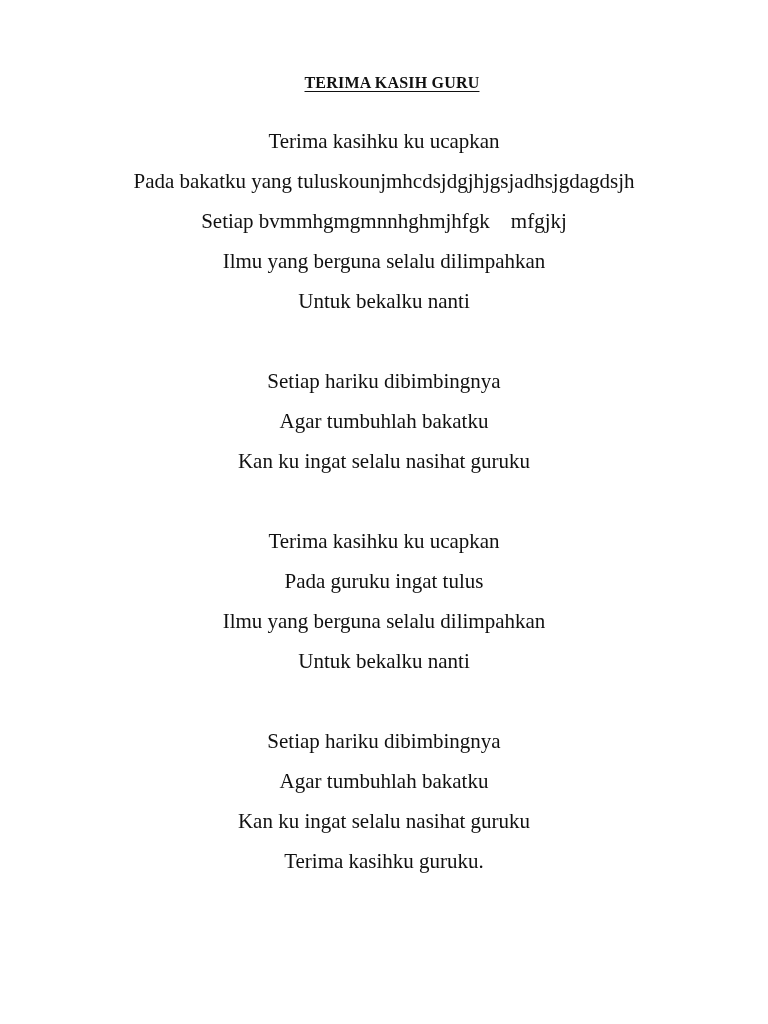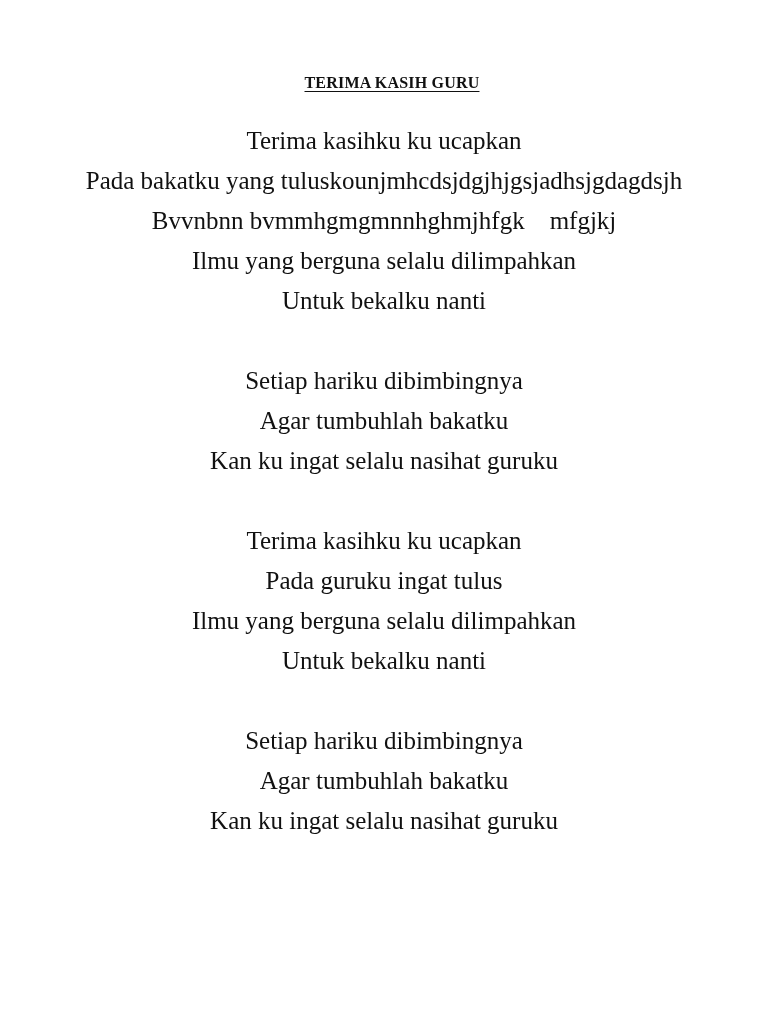--- a/index.html
+++ b/index.html
@@ -36,21 +36,21 @@
       text-underline-offset: 3px;
       letter-spacing: 0.2px;
       margin: 8px;
     }
     .body-text {
       position: absolute;
       left: 0;
       width: 768px;
       top: 121px;
       text-align: center;
-      font-size: 25px;
+      font-size: 21px;
     }
     .stanza {
       margin: 0 0 40px 0;
     }
     .line {
       display: block;
       height: 40px;
       line-height: 40px;
       white-space: pre;
     }
@@ -58,34 +58,35 @@
 </head>
 <body>
 
 <div class="page">
   <h1 class="title">TERIMA KASIH GURU</h1>
 
   <div class="body-text">
     <div class="stanza">
       <span class="line">Terima kasihku ku ucapkan</span>
       <span class="line">Pada bakatku yang tuluskounjmhcdsjdgjhjgsjadhsjgdagdsjh</span>
-      <span class="line">Bvvnbnn bvmmhgmgmnnhghmjhfgk    mfgjkj</span>
+      <span class="line">Setiap bvmmhgmgmnnhghmjhfgk    mfgjkj</span>
       <span class="line">Ilmu yang berguna selalu dilimpahkan</span>
       <span class="line">Untuk bekalku nanti</span>
     </div>
     <div class="stanza">
       <span class="line">Setiap hariku dibimbingnya</span>
       <span class="line">Agar tumbuhlah bakatku</span>
       <span class="line">Kan ku ingat selalu nasihat guruku</span>
     </div>
     <div class="stanza">
       <span class="line">Terima kasihku ku ucapkan</span>
       <span class="line">Pada guruku ingat tulus</span>
       <span class="line">Ilmu yang berguna selalu dilimpahkan</span>
       <span class="line">Untuk bekalku nanti</span>
     </div>
     <div class="stanza">
       <span class="line">Setiap hariku dibimbingnya</span>
       <span class="line">Agar tumbuhlah bakatku</span>
       <span class="line">Kan ku ingat selalu nasihat guruku</span>
+      <span class="line">Terima kasihku guruku.</span>
     </div>
   </div>
 </div>
 
 </body></html>

